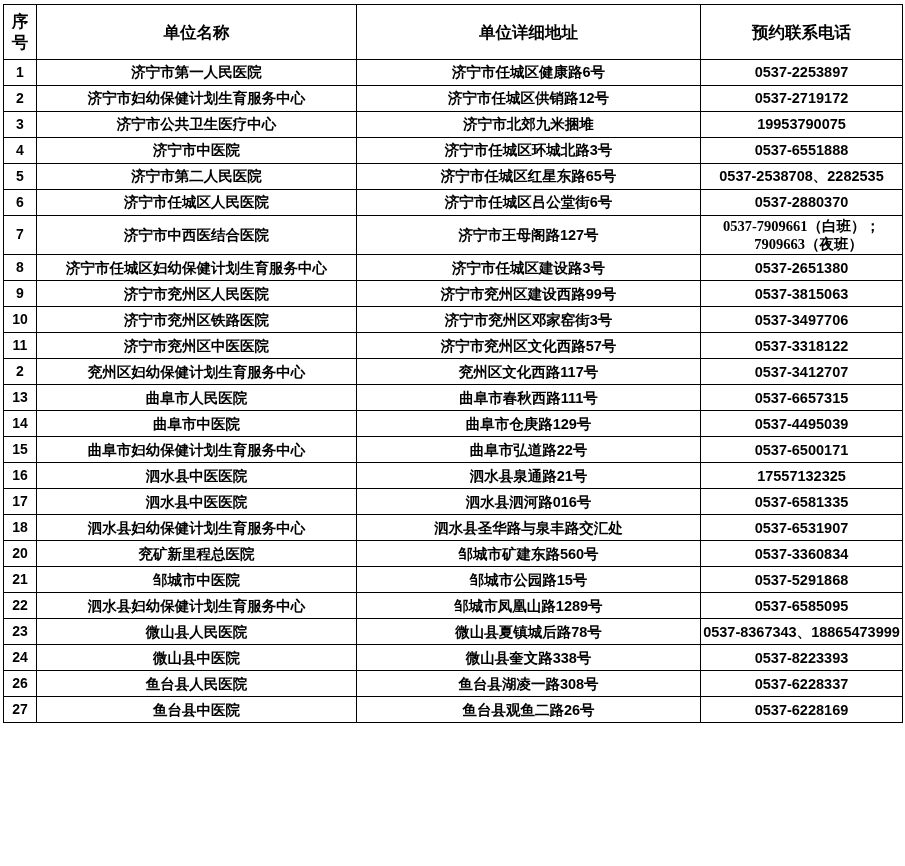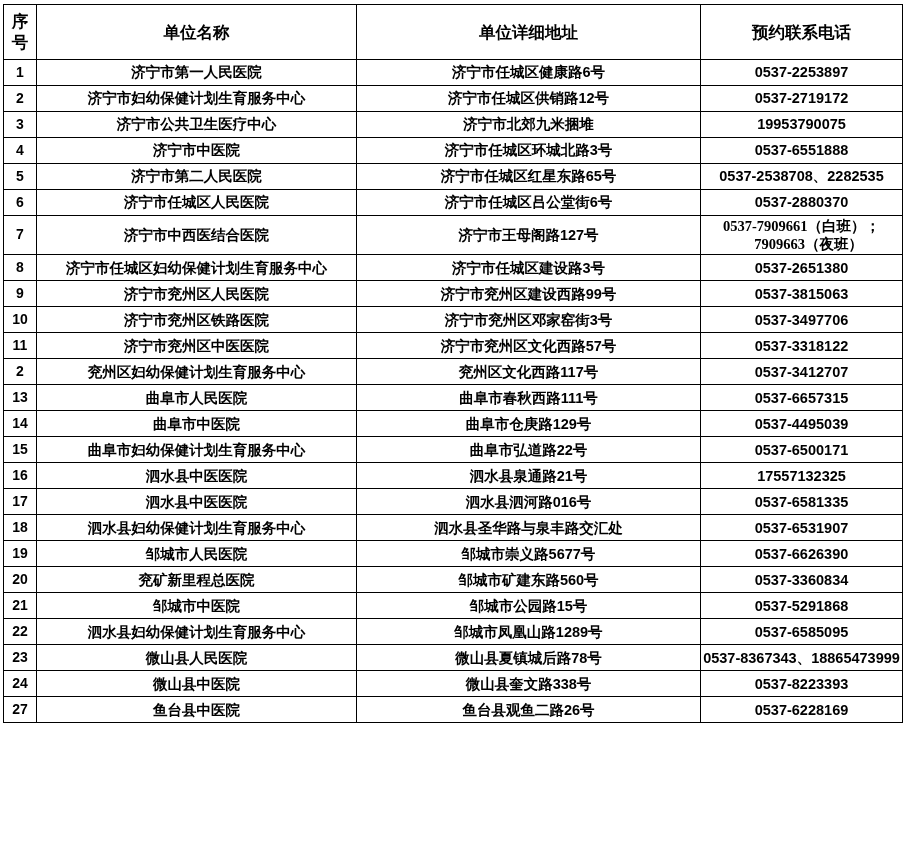--- a/index.html
+++ b/index.html
@@ -206,26 +206,20 @@
         <td>泗水县泗河路016号</td>
         <td>0537-6581335</td>
       </tr>
       <tr class="tall">
         <td class="seq">18</td>
         <td>泗水县妇幼保健计划生育服务中心</td>
         <td>泗水县圣华路与泉丰路交汇处</td>
         <td>0537-6531907</td>
       </tr>
       <tr>
-        <td class="seq">19</td>
-        <td>邹城市人民医院</td>
-        <td>邹城市崇义路5677号</td>
-        <td>0537-6626390</td>
-      </tr>
-      <tr>
         <td class="seq">20</td>
         <td>兖矿新里程总医院</td>
         <td>邹城市矿建东路560号</td>
         <td>0537-3360834</td>
       </tr>
       <tr>
         <td class="seq">21</td>
         <td>邹城市中医院</td>
         <td>邹城市公园路15号</td>
         <td>0537-5291868</td>
@@ -240,20 +234,26 @@
         <td class="seq">23</td>
         <td>微山县人民医院</td>
         <td>微山县夏镇城后路78号</td>
         <td class="nowrap">0537-8367343、18865473999</td>
       </tr>
       <tr class="tall">
         <td class="seq">24</td>
         <td>微山县中医院</td>
         <td>微山县奎文路338号</td>
         <td>0537-8223393</td>
+      </tr>
+      <tr>
+        <td class="seq">26</td>
+        <td>鱼台县人民医院</td>
+        <td>鱼台县湖凌一路308号</td>
+        <td>0537-6228337</td>
       </tr>
       <tr>
         <td class="seq">27</td>
         <td>鱼台县中医院</td>
         <td>鱼台县观鱼二路26号</td>
         <td>0537-6228169</td>
       </tr>
     </tbody>
   </table>
 </div>

